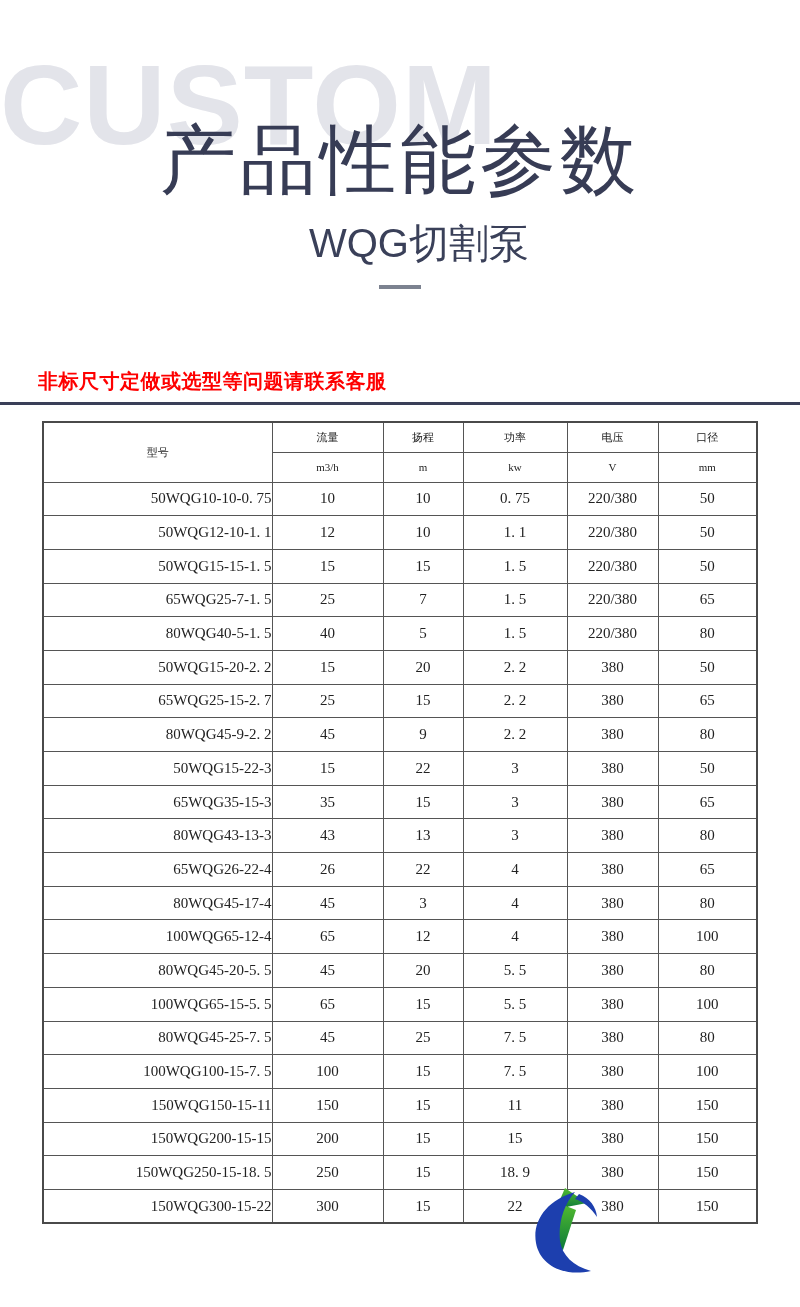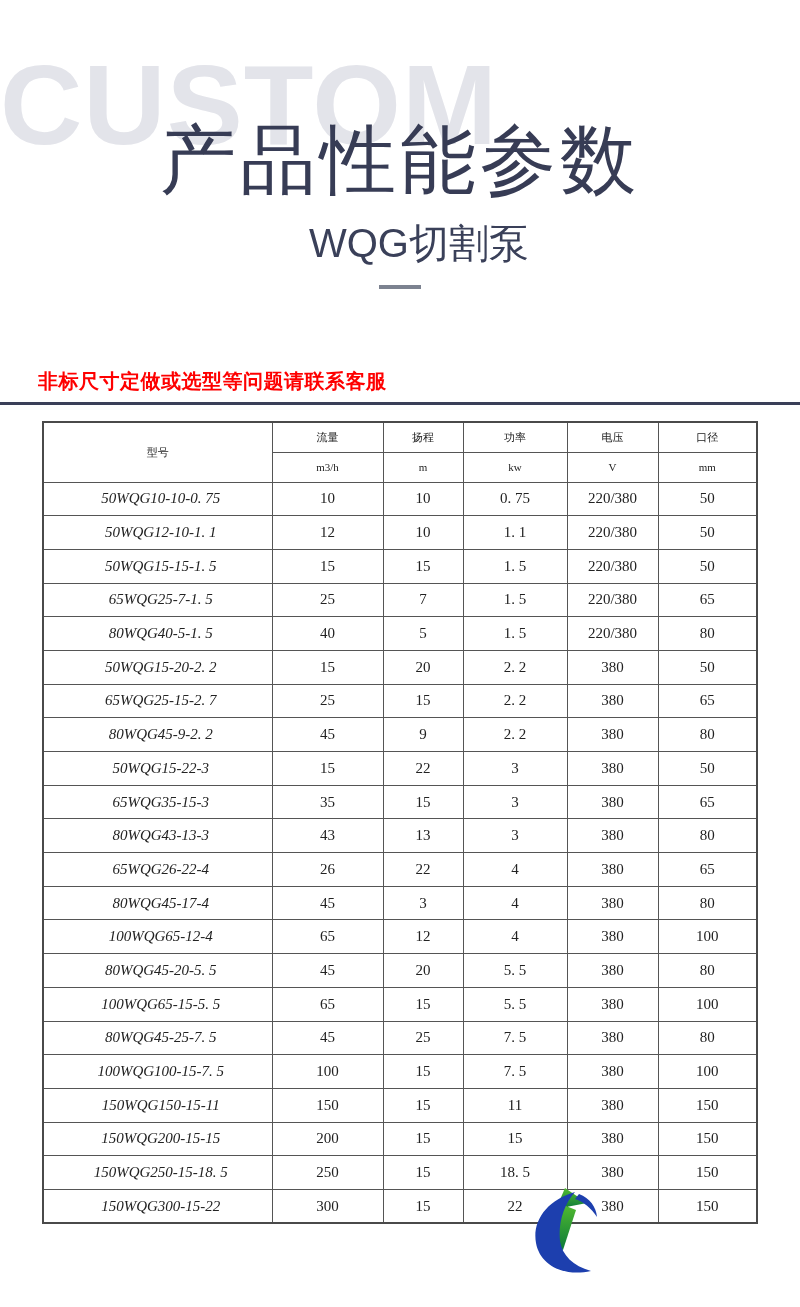--- a/index.html
+++ b/index.html
@@ -58,21 +58,21 @@
     border:1px solid #555555;
   }
   .spec-table { border:2px solid #4a4a4a; }
   .spec-table thead tr { height:30px; }
   .spec-table tbody tr { height:33.7px; }
   .spec-table th {
     font-weight:normal; font-size:11px; text-align:center;
     vertical-align:middle;
   }
   .spec-table td { font-size:15px; vertical-align:middle; }
-  .spec-table td.model { text-align:center; padding-left:6px;font-style:italic; }
+  .spec-table td.model { text-align:right; padding-left:6px; }
   .spec-table td.val { text-align:center; }
   
   .logo {
     position:absolute; left:527px; top:1186px;
     width:273px; height:92px;
     z-index:5;
   }
   .logo-icon { position:absolute; left:0; top:2px; }
   .logo-text { position:absolute; left:58px; top:0; width:215px; }
   .brand-line {
@@ -292,21 +292,21 @@
           <td class="val">200</td>
           <td class="val">15</td>
           <td class="val">15</td>
           <td class="val">380</td>
           <td class="val">150</td>
         </tr>
         <tr>
           <td class="model">150WQG250-15-18. 5</td>
           <td class="val">250</td>
           <td class="val">15</td>
-          <td class="val">18. 5</td>
+          <td class="val">18. 9</td>
           <td class="val">380</td>
           <td class="val">150</td>
         </tr>
         <tr>
           <td class="model">150WQG300-15-22</td>
           <td class="val">300</td>
           <td class="val">15</td>
           <td class="val">22</td>
           <td class="val">380</td>
           <td class="val">150</td>

